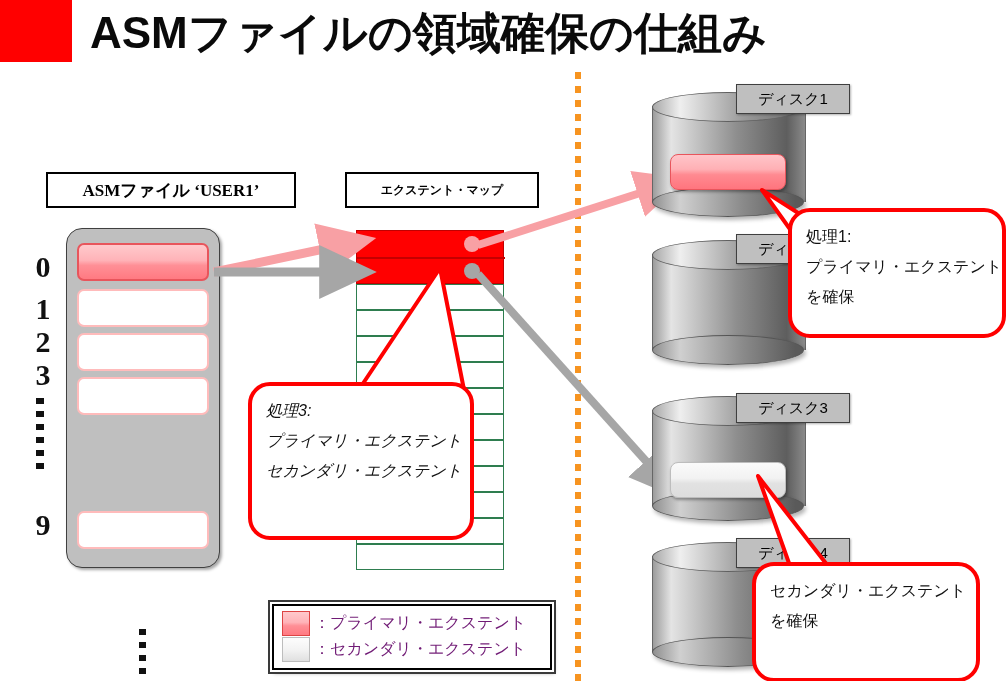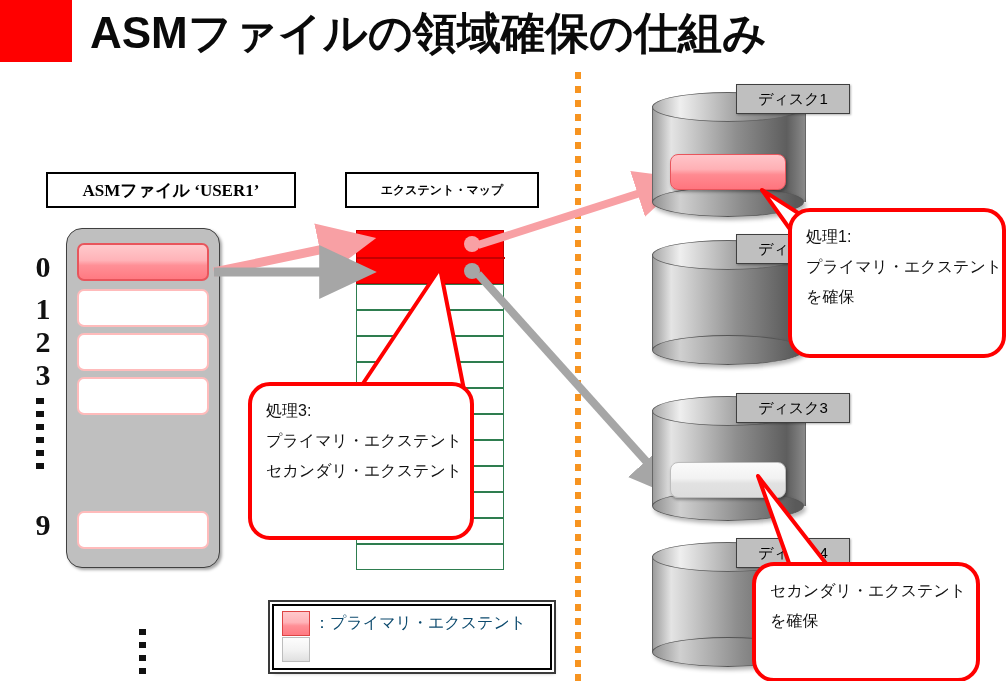--- a/index.html
+++ b/index.html
@@ -76,35 +76,35 @@
       box-shadow:1px 2px 3px rgba(0,0,0,.35);}
   .disk-extent.primary{border-color:#E8555C;
       background:linear-gradient(to bottom,#FFC5C9 0%,#FFB0B5 42%,#FF8A91 58%,#FF757E 100%);}
   .disk-extent.secondary{border-color:#BDBDBD;
       background:linear-gradient(to bottom,#FAFAFA 0%,#F2F2F2 45%,#E2E2E2 60%,#DDDDDD 100%);}
 
   
   .callout{position:absolute;border:4px solid #FF0000;border-radius:22px;background:#fff;
       padding:10px 14px;box-sizing:border-box;}
   .callout div{font-size:16px;color:#111;line-height:30px;white-space:nowrap;}
-  #callout-1{left:788px;top:208px;width:218px;height:150px;}
+  #callout-1{left:788px;top:208px;width:218px;height:130px;}
   #callout-2{left:752px;top:562px;width:228px;height:120px;}
-  #callout-3{left:248px;top:382px;width:226px;height:158px;}
+  #callout-3{left:248px;top:382px;width:226px;height:158px;font-style:italic;}
 
   
   #legend{left:272px;top:604px;width:276px;height:62px;
       border:2px solid #000;background:#fff;
       box-shadow:0 0 0 2px #fff,0 0 0 4px #3a3a3a,2px 3px 4px rgba(0,0,0,.4);}
   .legend-row{position:absolute;left:8px;height:26px;display:flex;align-items:center;}
   .legend-sw{width:28px;height:25px;box-sizing:border-box;margin-right:4px;}
   .legend-sw.primary{border:1px solid #D44;
       background:linear-gradient(to bottom,#FFC9CC 0%,#FFB3B8 45%,#FF8F96 60%,#FF7A82 100%);}
   .legend-sw.secondary{border:1px solid #BDBDBD;
       background:linear-gradient(to bottom,#FDFDFD 0%,#F3F3F3 50%,#E0E0E0 100%);}
-  .legend-text{font-size:16px;color:#0c4a6e;white-space:nowrap;}
+  .legend-text{font-size:16px;color:#701a75;white-space:nowrap;}
 
   svg.overlay{position:absolute;left:0;top:0;width:1008px;height:681px;pointer-events:none;}
 </style>
 </head>
 <body>
 
 <div class="abs" id="title-accent"></div>
 <div class="abs" id="page-title">ASMファイルの領域確保の仕組み</div>
 
 <div class="abs" id="divider"></div>
@@ -221,14 +221,15 @@
   <div>セカンダリ・エクステント</div>
 </div>
 
 <div class="abs" id="legend">
   <div class="legend-row" style="top:4px">
     <span class="legend-sw primary"></span>
     <span class="legend-text">：プライマリ・エクステント</span>
   </div>
   <div class="legend-row" style="top:30px">
     <span class="legend-sw secondary"></span>
+    <span class="legend-text">：セカンダリ・エクステント</span>
   </div>
 </div>
 
 </body></html>

